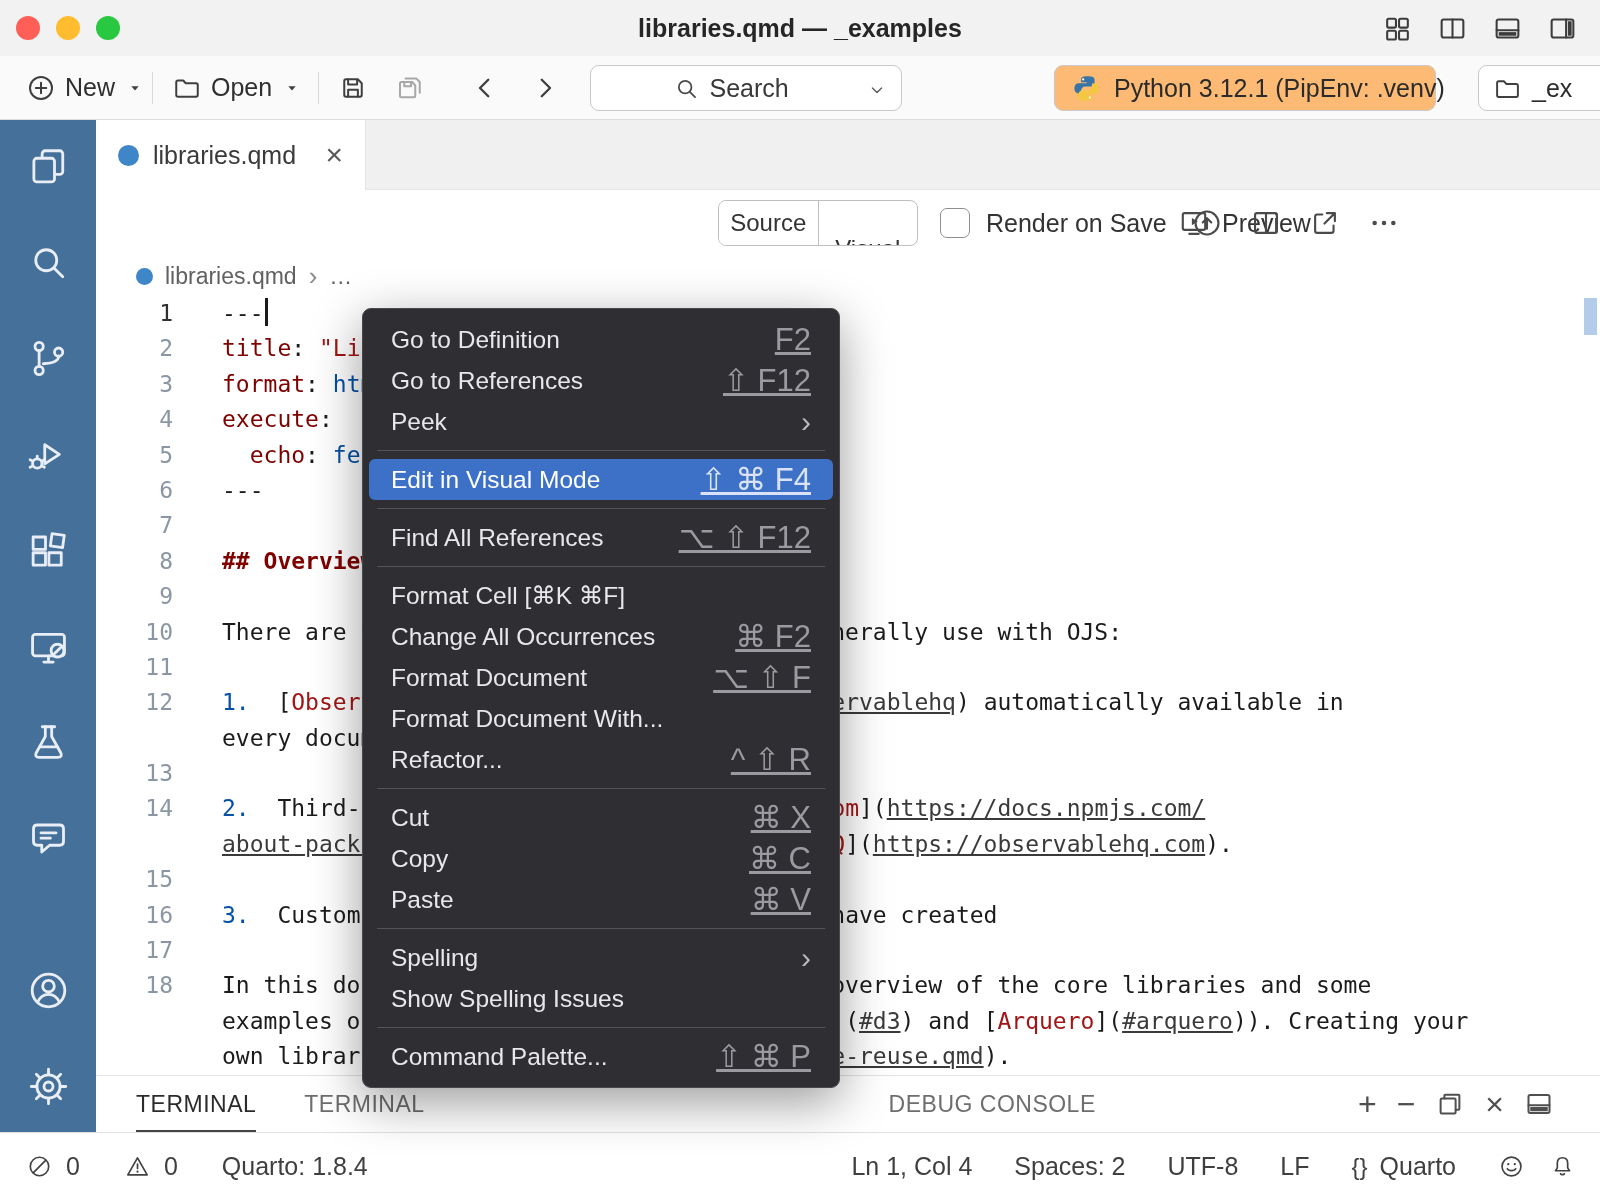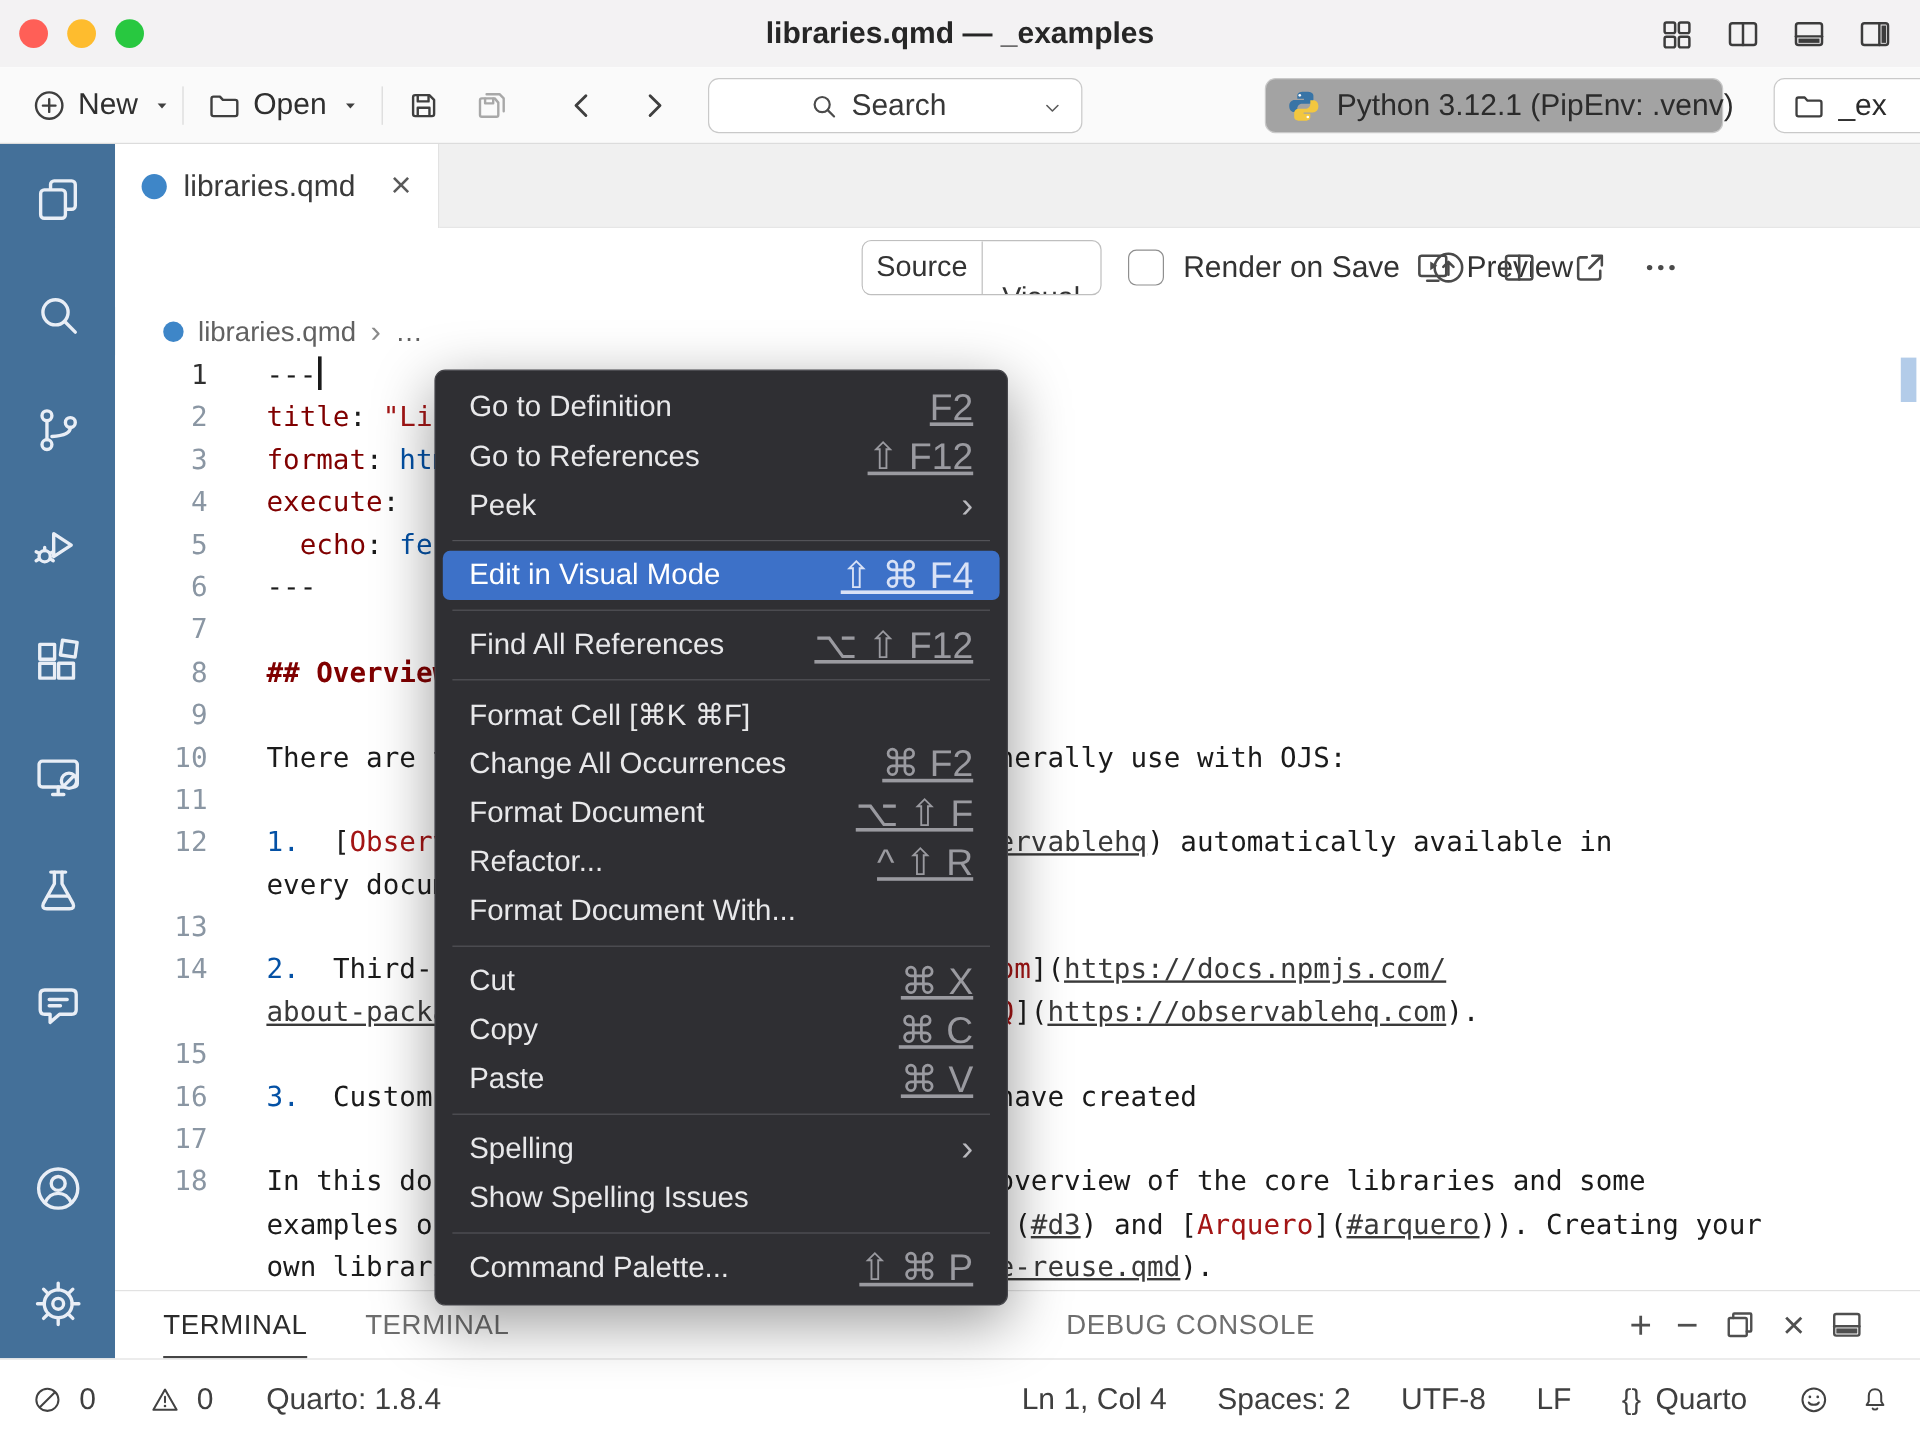--- a/index.html
+++ b/index.html
@@ -19,21 +19,21 @@
 
   
   #toolbar { position:absolute; left:0; top:56px; width:1600px; height:64px; background:#fafafa; border-bottom:1px solid #dcdcdc; }
   .tb-item { position:absolute; top:0; height:63px; display:flex; align-items:center; gap:9px; font-size:25px; color:#2f2f2f; }
   .tb-item svg { width:30px; height:30px; }
   .tb-sep { position:absolute; top:16px; width:1px; height:32px; background:#d9d9d9; }
   #search-box { position:absolute; left:590px; top:9px; width:312px; height:46px; border:1px solid #c9c9c9; border-radius:9px; background:#fff; display:flex; align-items:center; justify-content:center; gap:10px; }
   #search-box input { border:none; outline:none; background:transparent; font-size:25px; width:110px; font-family:inherit; color:#2b2b2b; }
   #search-box input::placeholder { color:#383838; opacity:1; }
   #search-caret { position:absolute; right:14px; top:14px; }
-  #interp-btn { position:absolute; left:1054px; top:9px; width:382px; height:46px; border:1px solid #c9c9c9; border-radius:9px; background:#a3a3a3; display:flex; align-items:center; gap:12px; padding:0 16px; font-size:25px; color:#2b2b2b; white-space:nowrap; }
+  #interp-btn { position:absolute; left:1054px; top:9px; width:382px; height:46px; border:1px solid #c9c9c9; border-radius:9px; background:#fdba74; display:flex; align-items:center; gap:12px; padding:0 16px; font-size:25px; color:#2b2b2b; white-space:nowrap; }
   #workspace-btn { position:absolute; left:1478px; top:9px; width:150px; height:46px; border:1px solid #c9c9c9; border-radius:9px; background:#fff; display:flex; align-items:center; gap:10px; padding:0 14px; font-size:25px; color:#2b2b2b; overflow:hidden; }
 
   
   #activitybar { position:absolute; left:0; top:120px; width:96px; height:1012px; background:#447099; display:flex; flex-direction:column; align-items:center; justify-content:space-between; padding:22px 0 22px 0; }
   .ab-group { display:flex; flex-direction:column; align-items:center; gap:48px; }
   .ab-item { width:48px; height:48px; display:flex; align-items:center; justify-content:center; cursor:pointer; }
   .ab-item svg { width:45px; height:45px; fill:none; stroke:#e9eef6; stroke-width:1.5; stroke-linecap:round; stroke-linejoin:round; }
 
   
   #workbench { position:absolute; left:96px; top:120px; width:1504px; height:1012px; background:#fff; }
@@ -630,26 +630,26 @@
     </div>
     <div class="menu-item">
       <span class="mi-label">Change All Occurrences</span>
       <span class="mi-shortcut">⌘ F2</span>
     </div>
     <div class="menu-item">
       <span class="mi-label">Format Document</span>
       <span class="mi-shortcut">⌥ ⇧ F</span>
     </div>
     <div class="menu-item">
+      <span class="mi-label">Format Document With...</span>
+    </div>
+    <div class="menu-item">
       <span class="mi-label">Refactor...</span>
       <span class="mi-shortcut">^ ⇧ R</span>
     </div>
-    <div class="menu-item">
-      <span class="mi-label">Format Document With...</span>
-    </div>
     <div class="menu-sep"></div>
     <div class="menu-item">
       <span class="mi-label">Cut</span>
       <span class="mi-shortcut">⌘ X</span>
     </div>
     <div class="menu-item">
       <span class="mi-label">Copy</span>
       <span class="mi-shortcut">⌘ C</span>
     </div>
     <div class="menu-item">

